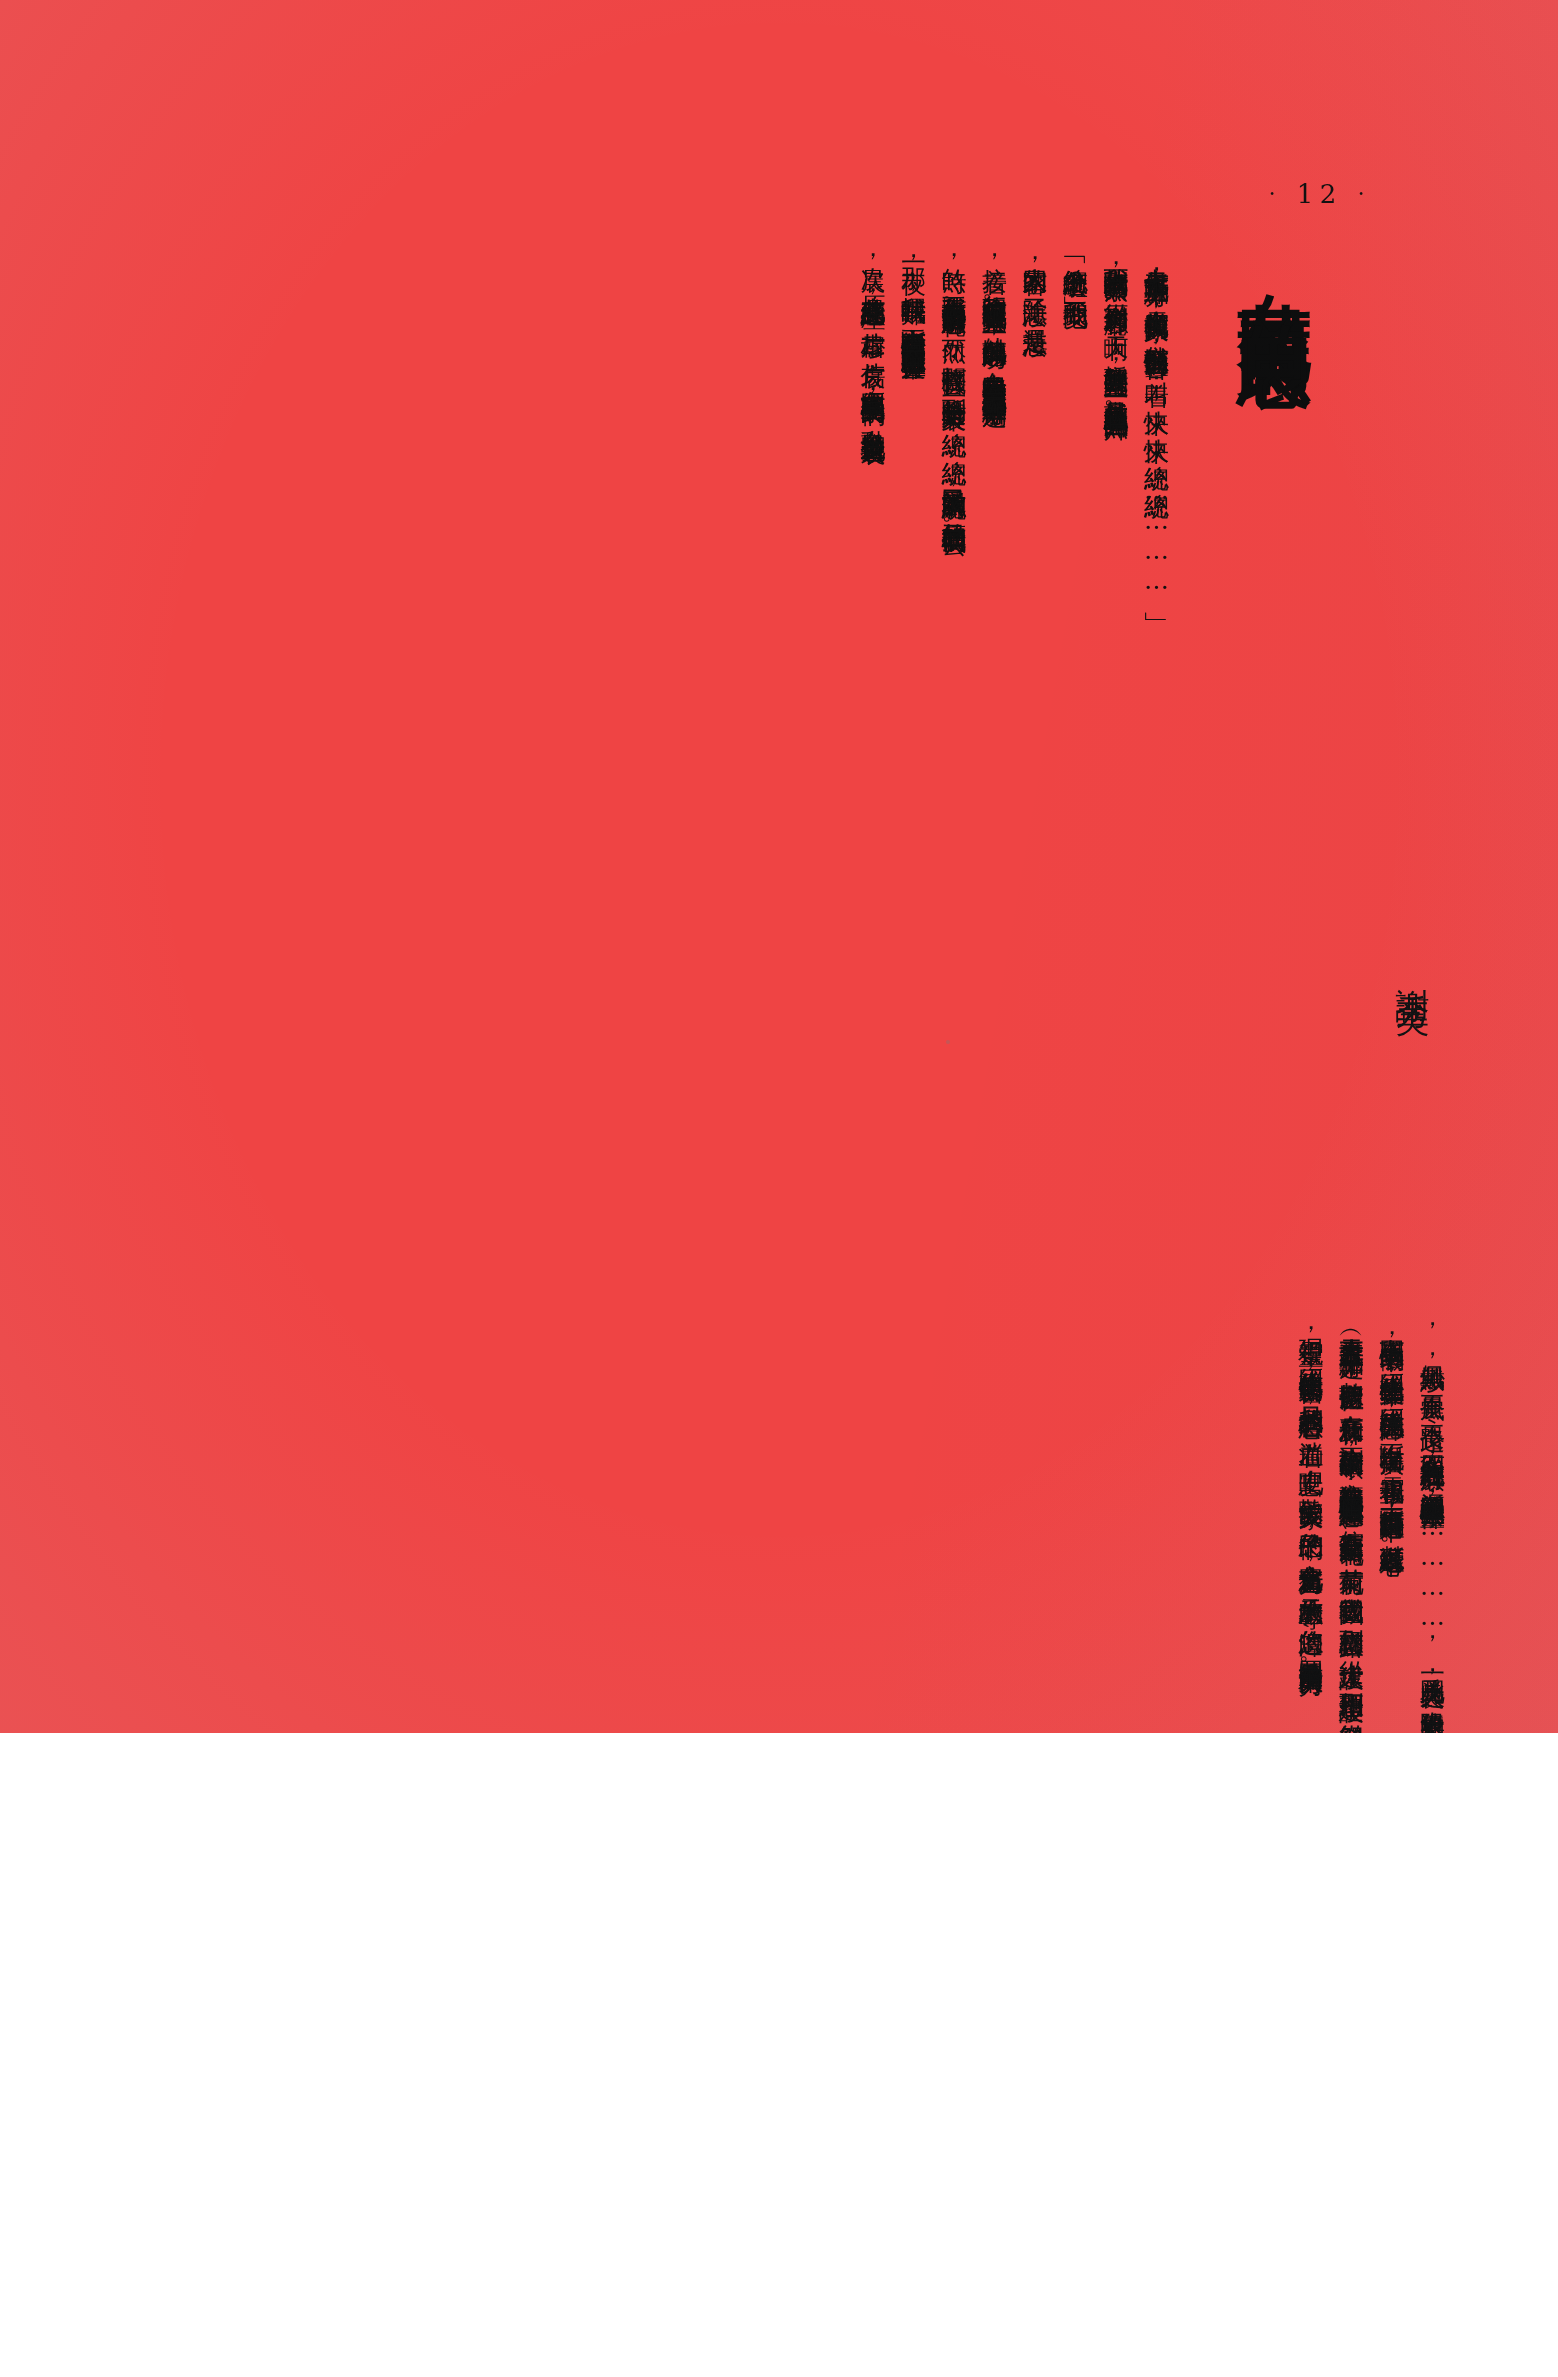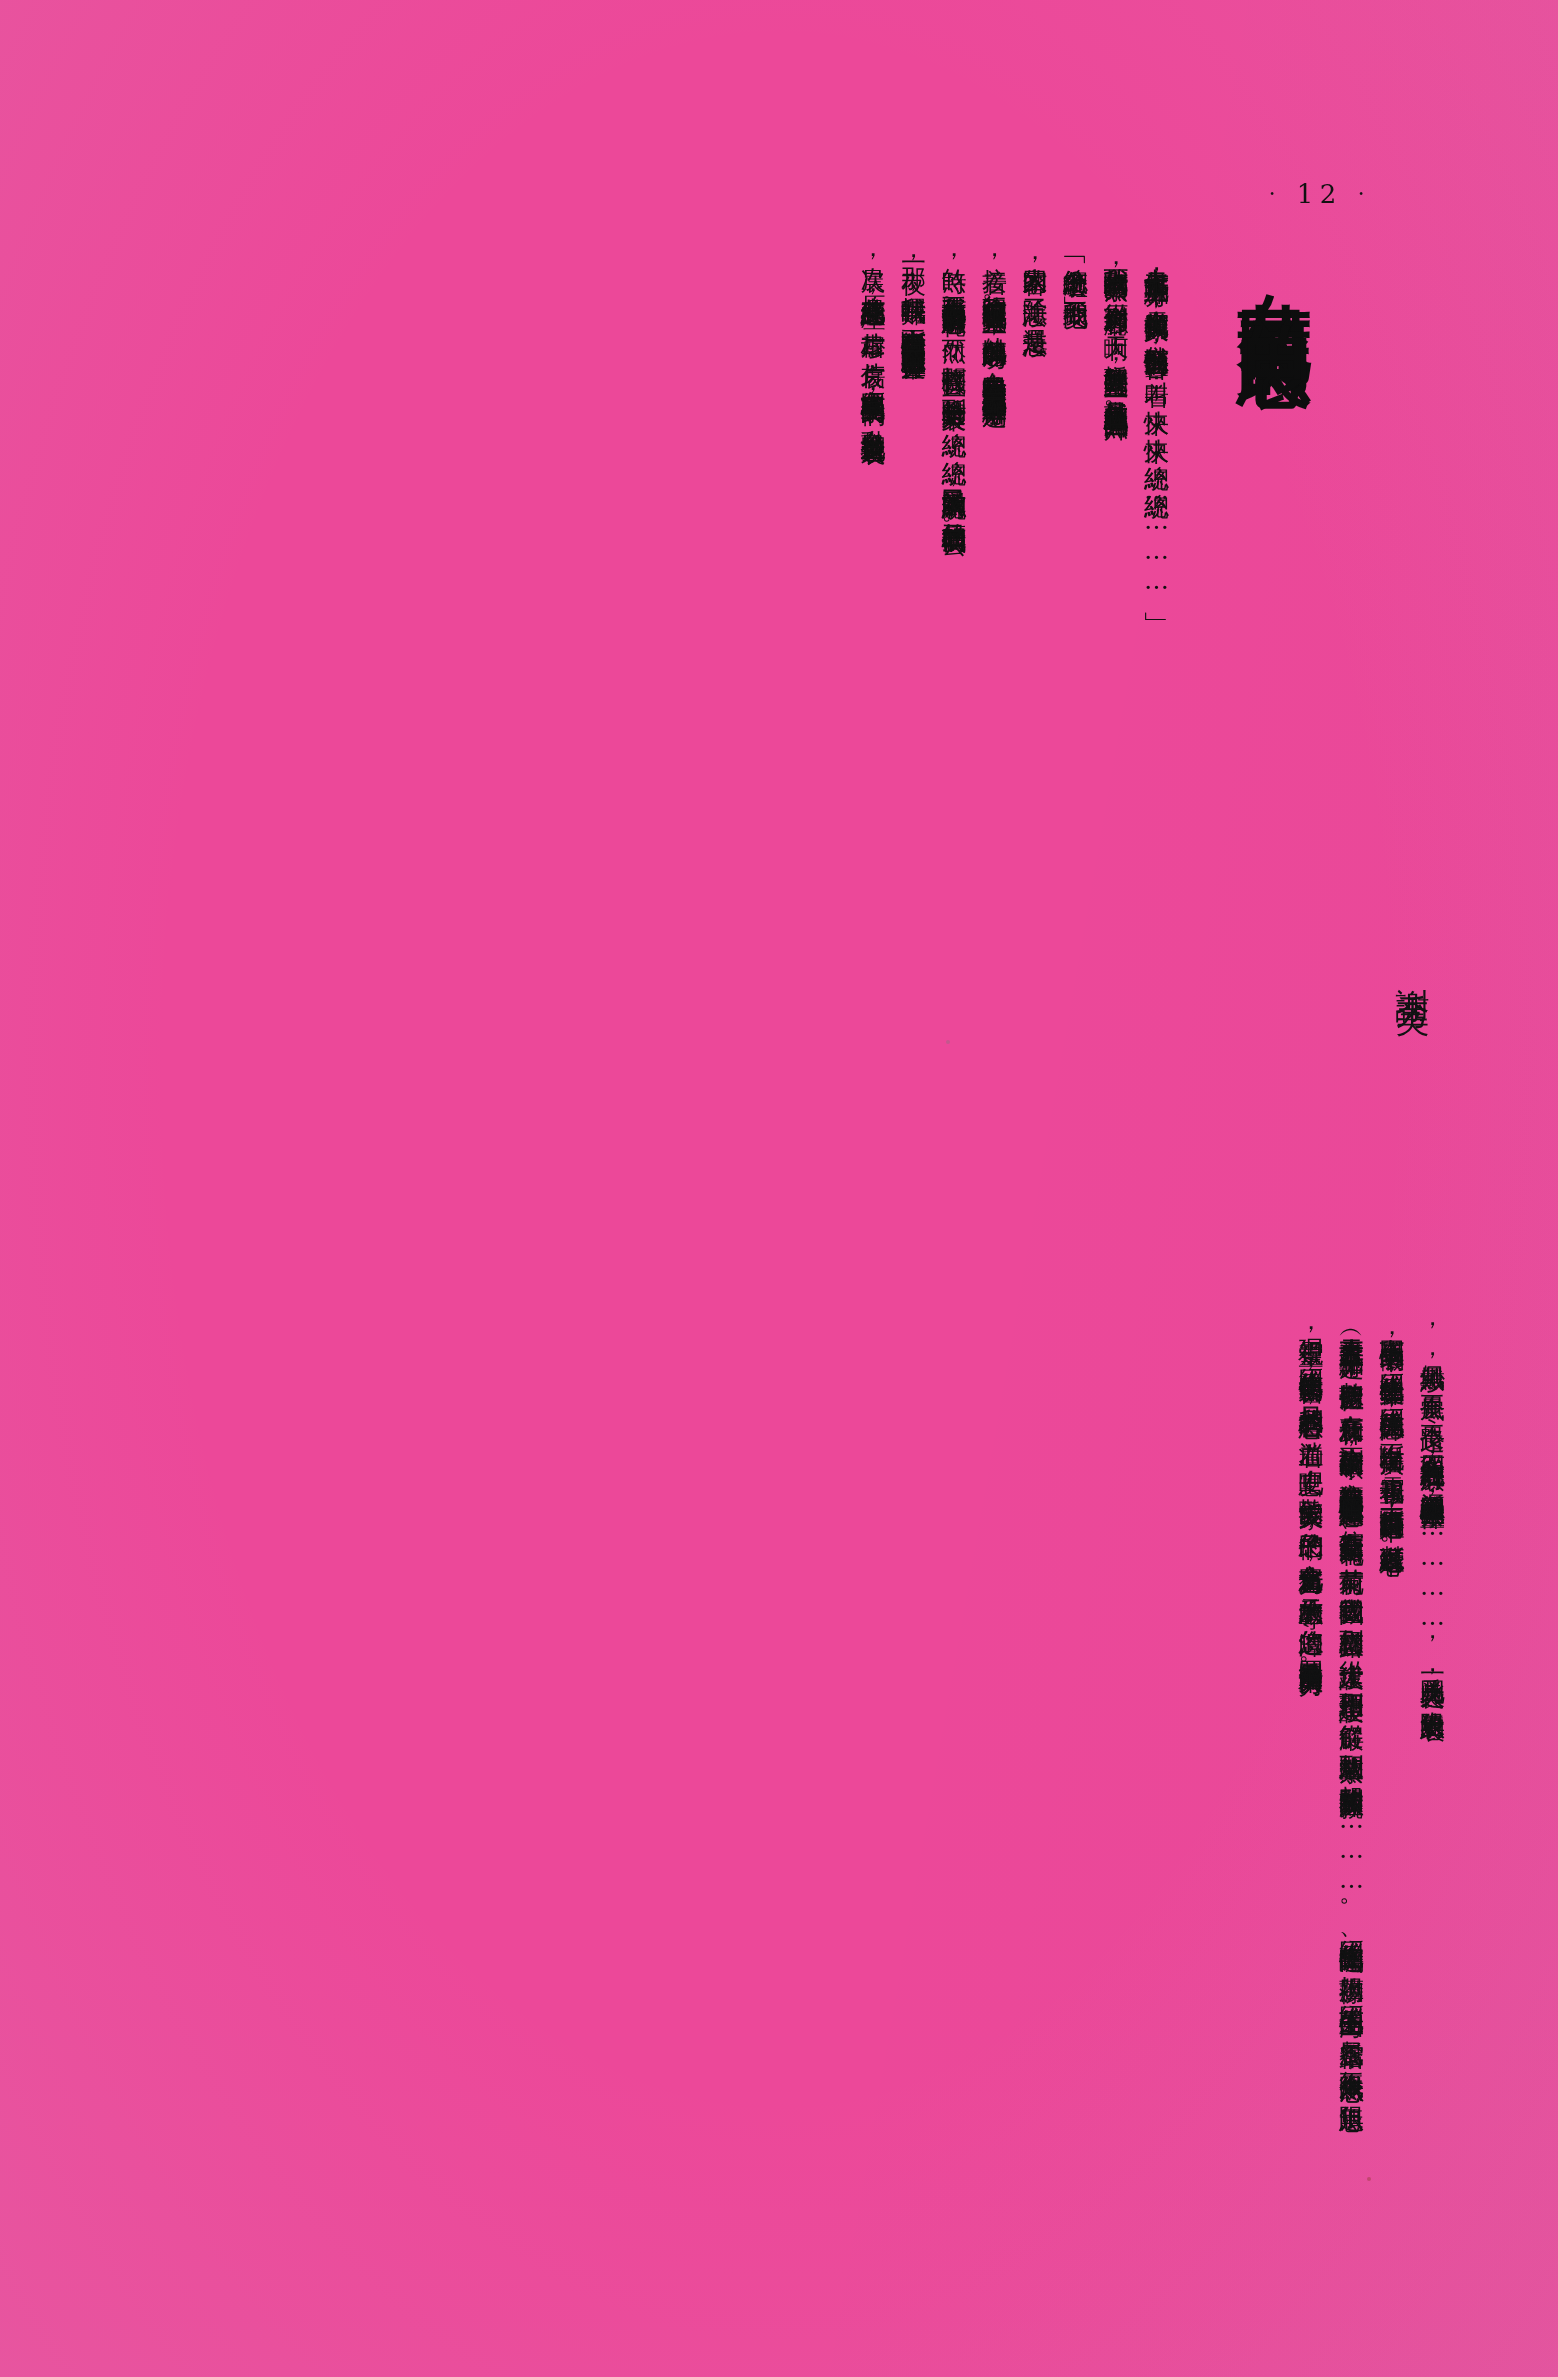--- a/index.html
+++ b/index.html
@@ -3,22 +3,22 @@
 <meta charset="utf-8">
 <style>
   html, body {
     margin: 0;
     padding: 0;
     background: #ffffff;
   }
   .page {
     position: relative;
     width: 1559px;
-    height: 2377px;
-    background: #ec4899;
+    height: 1733px;
+    background: #ef4444;
     overflow: hidden;
     font-family: "DejaVu Serif", "Liberation Serif", serif;
   }
   
   .page::before {
     content: "";
     position: absolute;
     inset: 0;
     background:
       radial-gradient(ellipse at 50% 45%, rgba(255,255,255,0) 55%, rgba(190,200,215,0.10) 100%);

